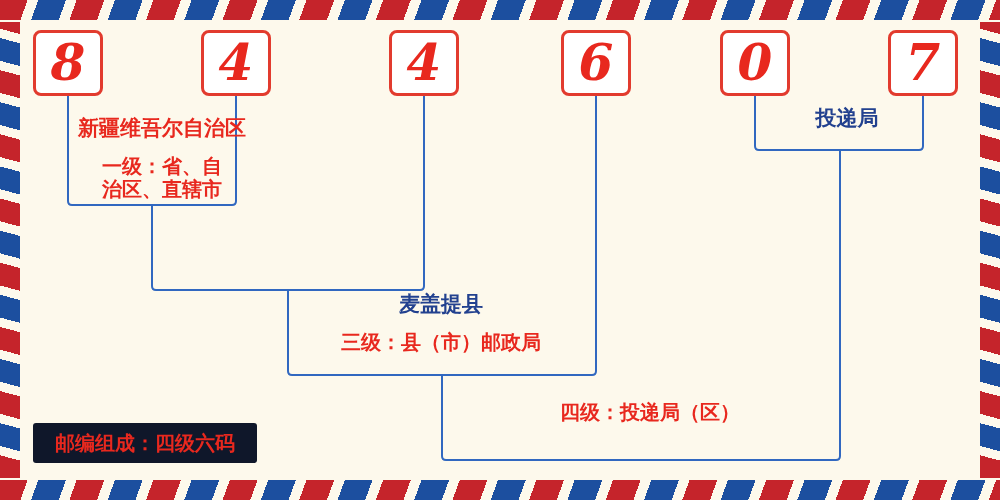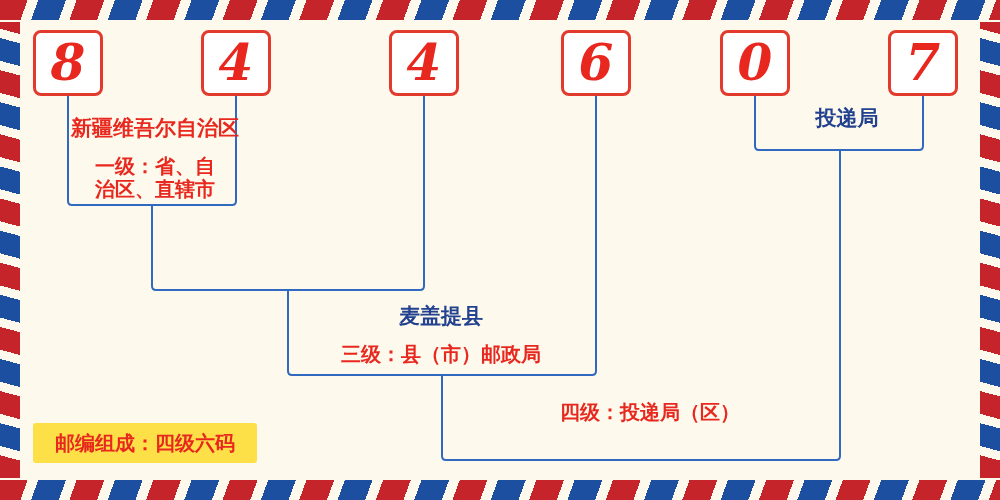--- a/index.html
+++ b/index.html
@@ -55,31 +55,31 @@
     color:var(--digit-red,#e8281e);
   }
 
   
   .label { position:absolute; text-align:center; line-height:1.18; }
   .label-title { font-size:21px; font-weight:bold; }
   .label-sub { font-size:20px; font-weight:bold; margin-top:14px; white-space:pre-line; }
   .red  { color:var(--label-red,#e8281e); }
   .navy { color:var(--label-navy,#22418f); }
 
-  .label-level1   { left:55px;  top:116px; width:200px; }
+  .label-level1   { left:62px;  top:116px; width:200px; }
   .label-level2   { left:180px; top:226px; width:200px; }
-  .label-level3   { left:316px; top:304px; width:250px; }
+  .label-level3   { left:316px; top:292px; width:250px; }
   .label-level4   { left:520px; top:391px; width:260px; }
   .label-level4 .label-sub { margin-top:10px; }
   .label-delivery { left:777px; top:106px; width:140px; }
 
   
   .footer-note {
     position:absolute; left:33px; top:423px; width:224px; height:40px;
-    background:#fde047; border-radius:3px;
+    background:#0f172a; border-radius:3px;
     display:flex; align-items:center; justify-content:center;
   }
   .footer-note span { font-size:20px; font-weight:bold; color:var(--label-red,#e8281e); }
 </style>
 </head>
 <body>
 
 <div class="envelope">
 
   <div class="stripe stripe-top"></div>

